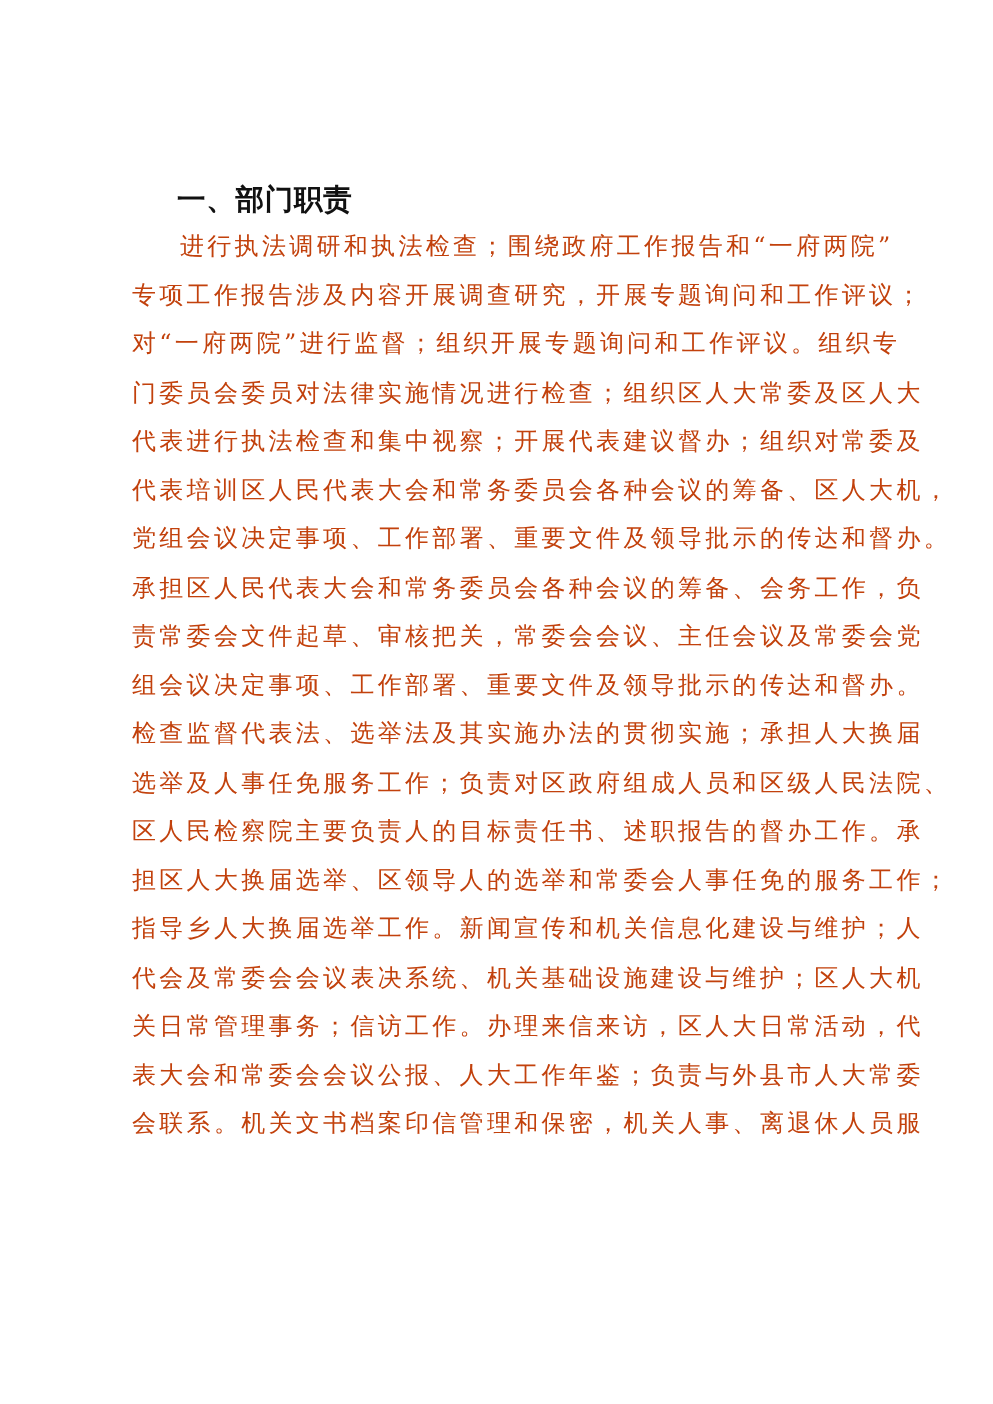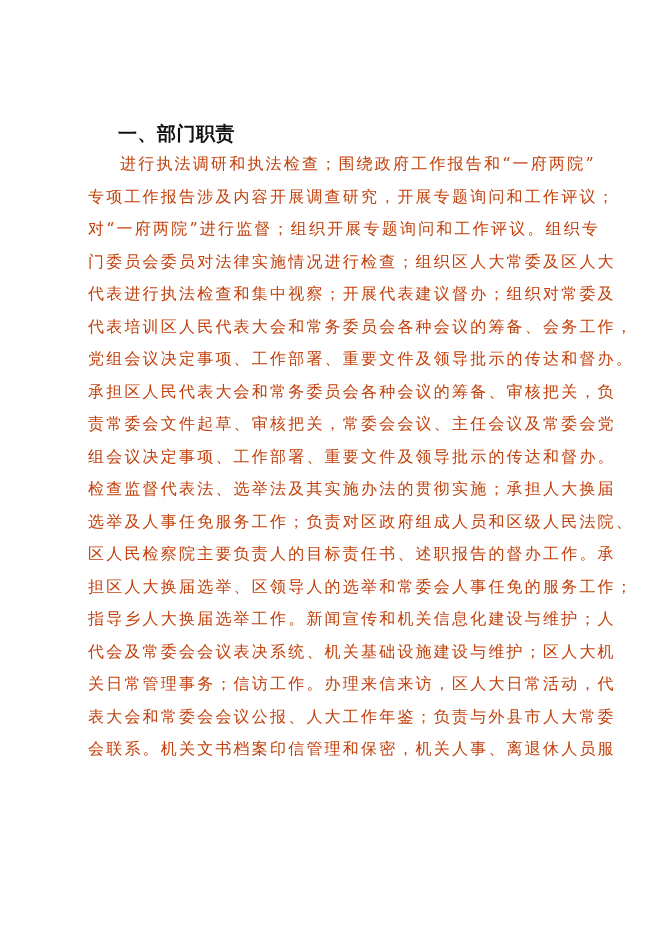--- a/index.html
+++ b/index.html
@@ -57,23 +57,23 @@
 <body>
 
 <div class="page">
   <div class="heading">一、部门职责</div>
   <div class="body-lines">
     <div class="line indent">进行执法调研和执法检查；围绕政府工作报告和“一府两院”</div>
     <div class="line">专项工作报告涉及内容开展调查研究，开展专题询问和工作评议；</div>
     <div class="line">对“一府两院”进行监督；组织开展专题询问和工作评议。组织专</div>
     <div class="line">门委员会委员对法律实施情况进行检查；组织区人大常委及区人大</div>
     <div class="line">代表进行执法检查和集中视察；开展代表建议督办；组织对常委及</div>
-    <div class="line">代表培训区人民代表大会和常务委员会各种会议的筹备、会务工作，</div>
+    <div class="line">代表培训区人民代表大会和常务委员会各种会议的筹备、区人大机，</div>
     <div class="line">党组会议决定事项、工作部署、重要文件及领导批示的传达和督办。</div>
-    <div class="line">承担区人民代表大会和常务委员会各种会议的筹备、审核把关，负</div>
+    <div class="line">承担区人民代表大会和常务委员会各种会议的筹备、会务工作，负</div>
     <div class="line">责常委会文件起草、审核把关，常委会会议、主任会议及常委会党</div>
     <div class="line">组会议决定事项、工作部署、重要文件及领导批示的传达和督办。</div>
     <div class="line">检查监督代表法、选举法及其实施办法的贯彻实施；承担人大换届</div>
     <div class="line">选举及人事任免服务工作；负责对区政府组成人员和区级人民法院、</div>
     <div class="line">区人民检察院主要负责人的目标责任书、述职报告的督办工作。承</div>
     <div class="line">担区人大换届选举、区领导人的选举和常委会人事任免的服务工作；</div>
     <div class="line">指导乡人大换届选举工作。新闻宣传和机关信息化建设与维护；人</div>
     <div class="line">代会及常委会会议表决系统、机关基础设施建设与维护；区人大机</div>
     <div class="line">关日常管理事务；信访工作。办理来信来访，区人大日常活动，代</div>
     <div class="line">表大会和常委会会议公报、人大工作年鉴；负责与外县市人大常委</div>

